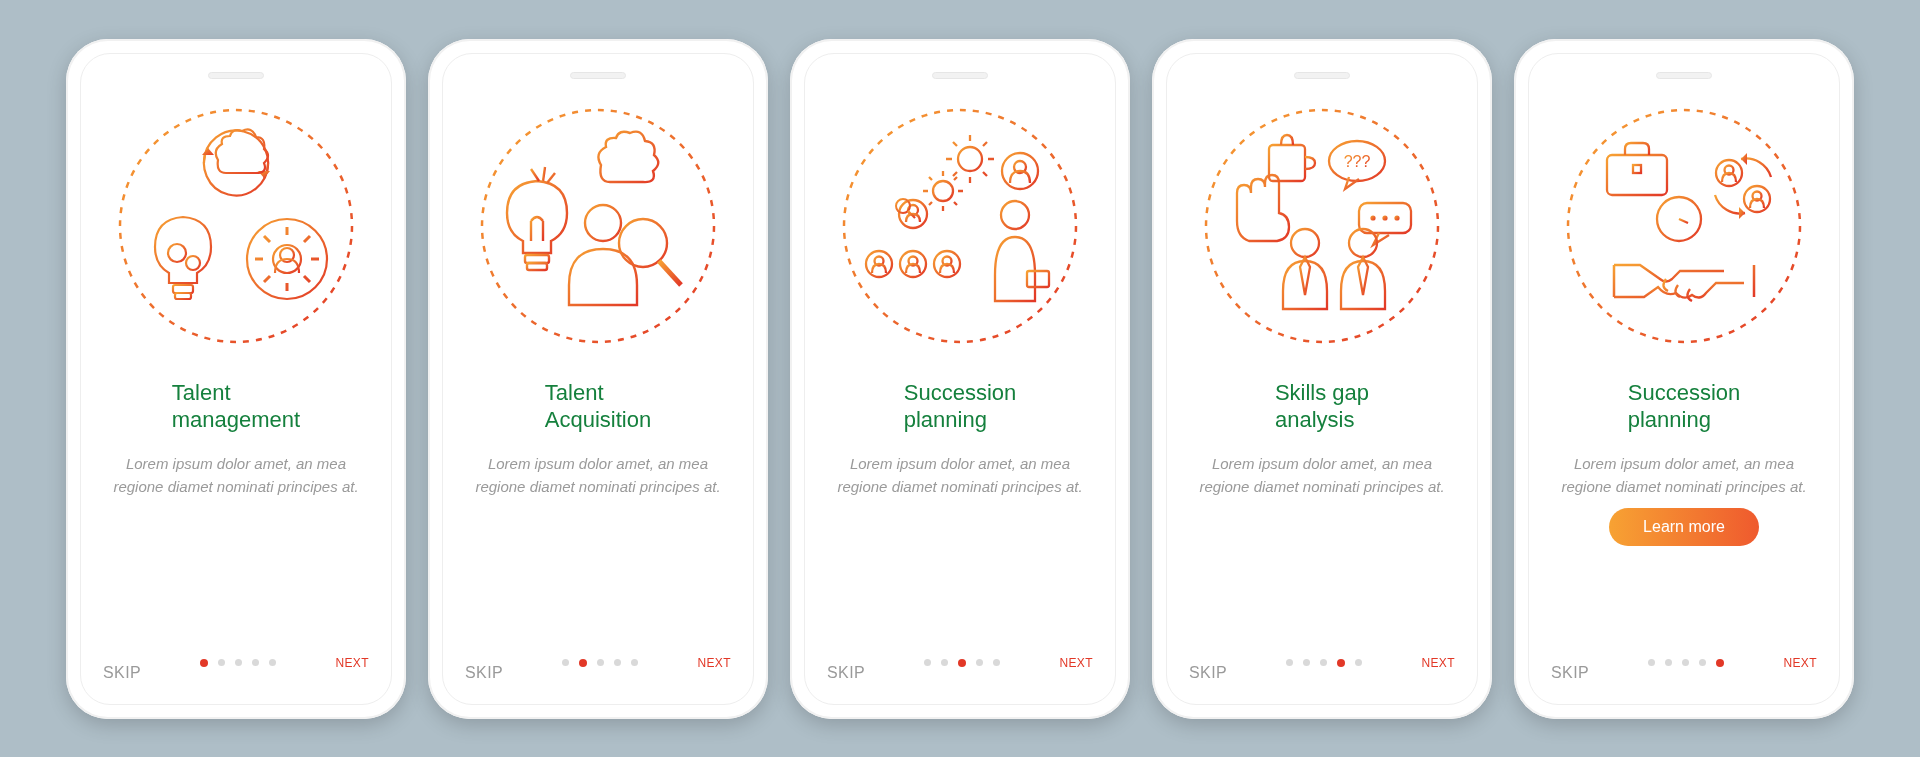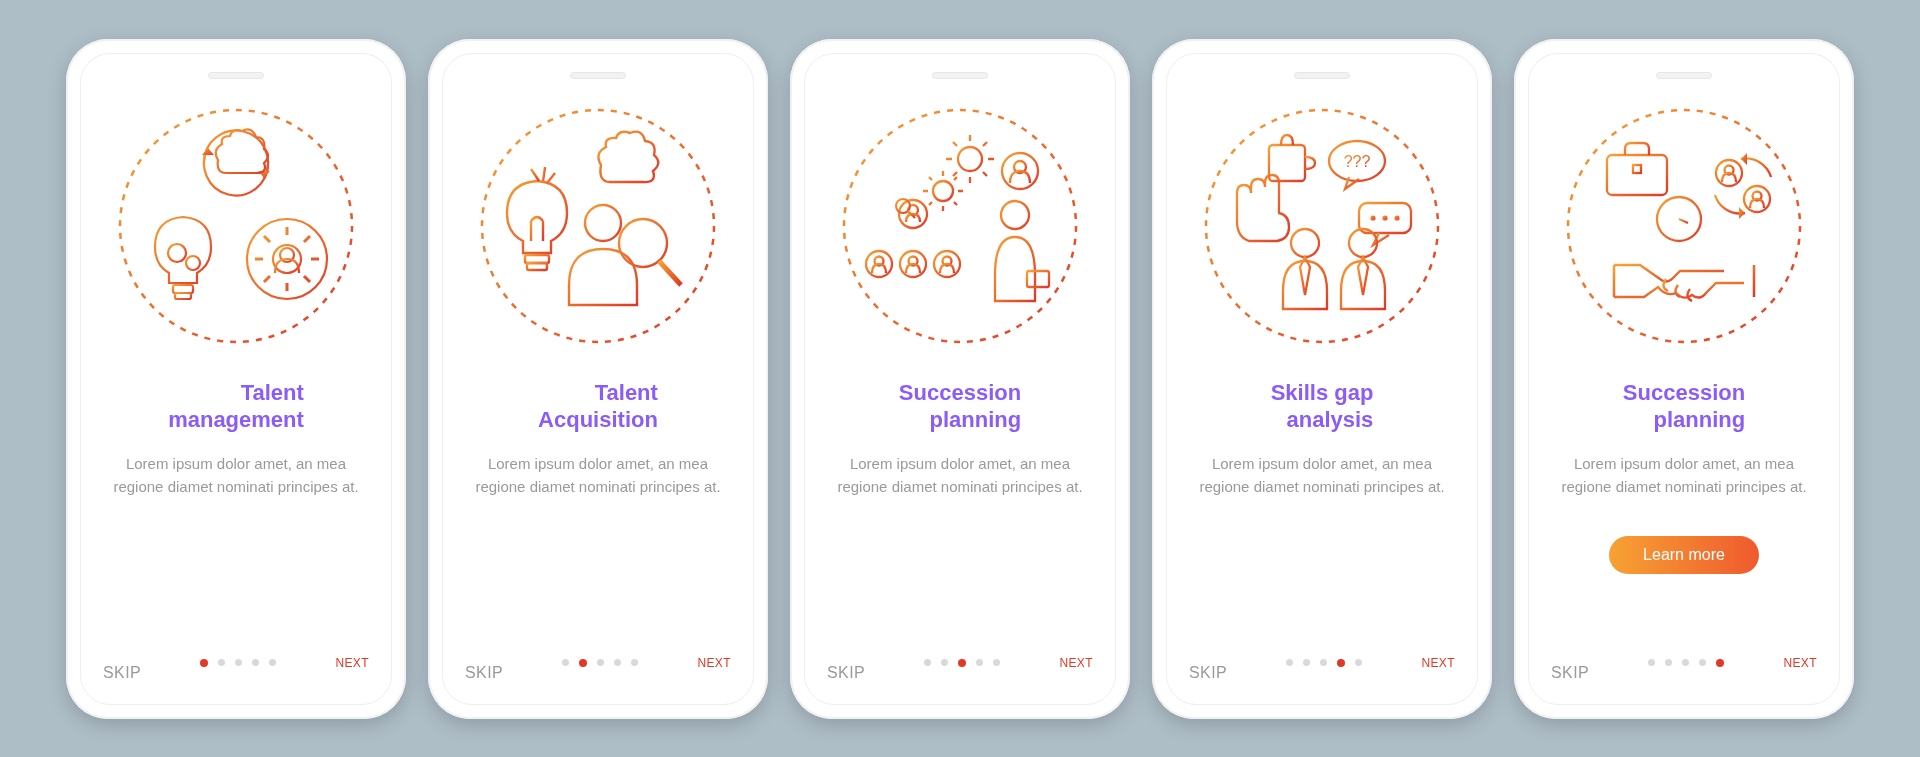--- a/index.html
+++ b/index.html
@@ -46,37 +46,38 @@
   .illus {
     width: 250px;
     height: 250px;
     display: flex;
     align-items: center;
     justify-content: center;
     margin-bottom: 28px;
   }
   .illus svg { width: 100%; height: 100%; }
   .title {
-    color: #8b5cf6;
+    color: #15803d;
     font-size: 22px;
-    font-weight: 700;
-    text-align: right;
+    font-weight: 400;
+    text-align: left;
     line-height: 1.25;
     margin-bottom: 18px;
     white-space: pre-line;
   }
   .desc {
     color: #9a9a9a;
     font-size: 15px;
     line-height: 1.55;
     text-align: center;
     padding: 0 4px;
+    font-style: italic;
   }
   .cta {
-    margin-top: 38px;
+    margin-top: 10px;
     background: linear-gradient(90deg, #f7a233 0%, #ef5a2e 100%);
     color: #fff;
     border: none;
     border-radius: 999px;
     padding: 10px 34px;
     font-size: 16px;
     font-weight: 500;
     cursor: pointer;
   }
   .footer {

